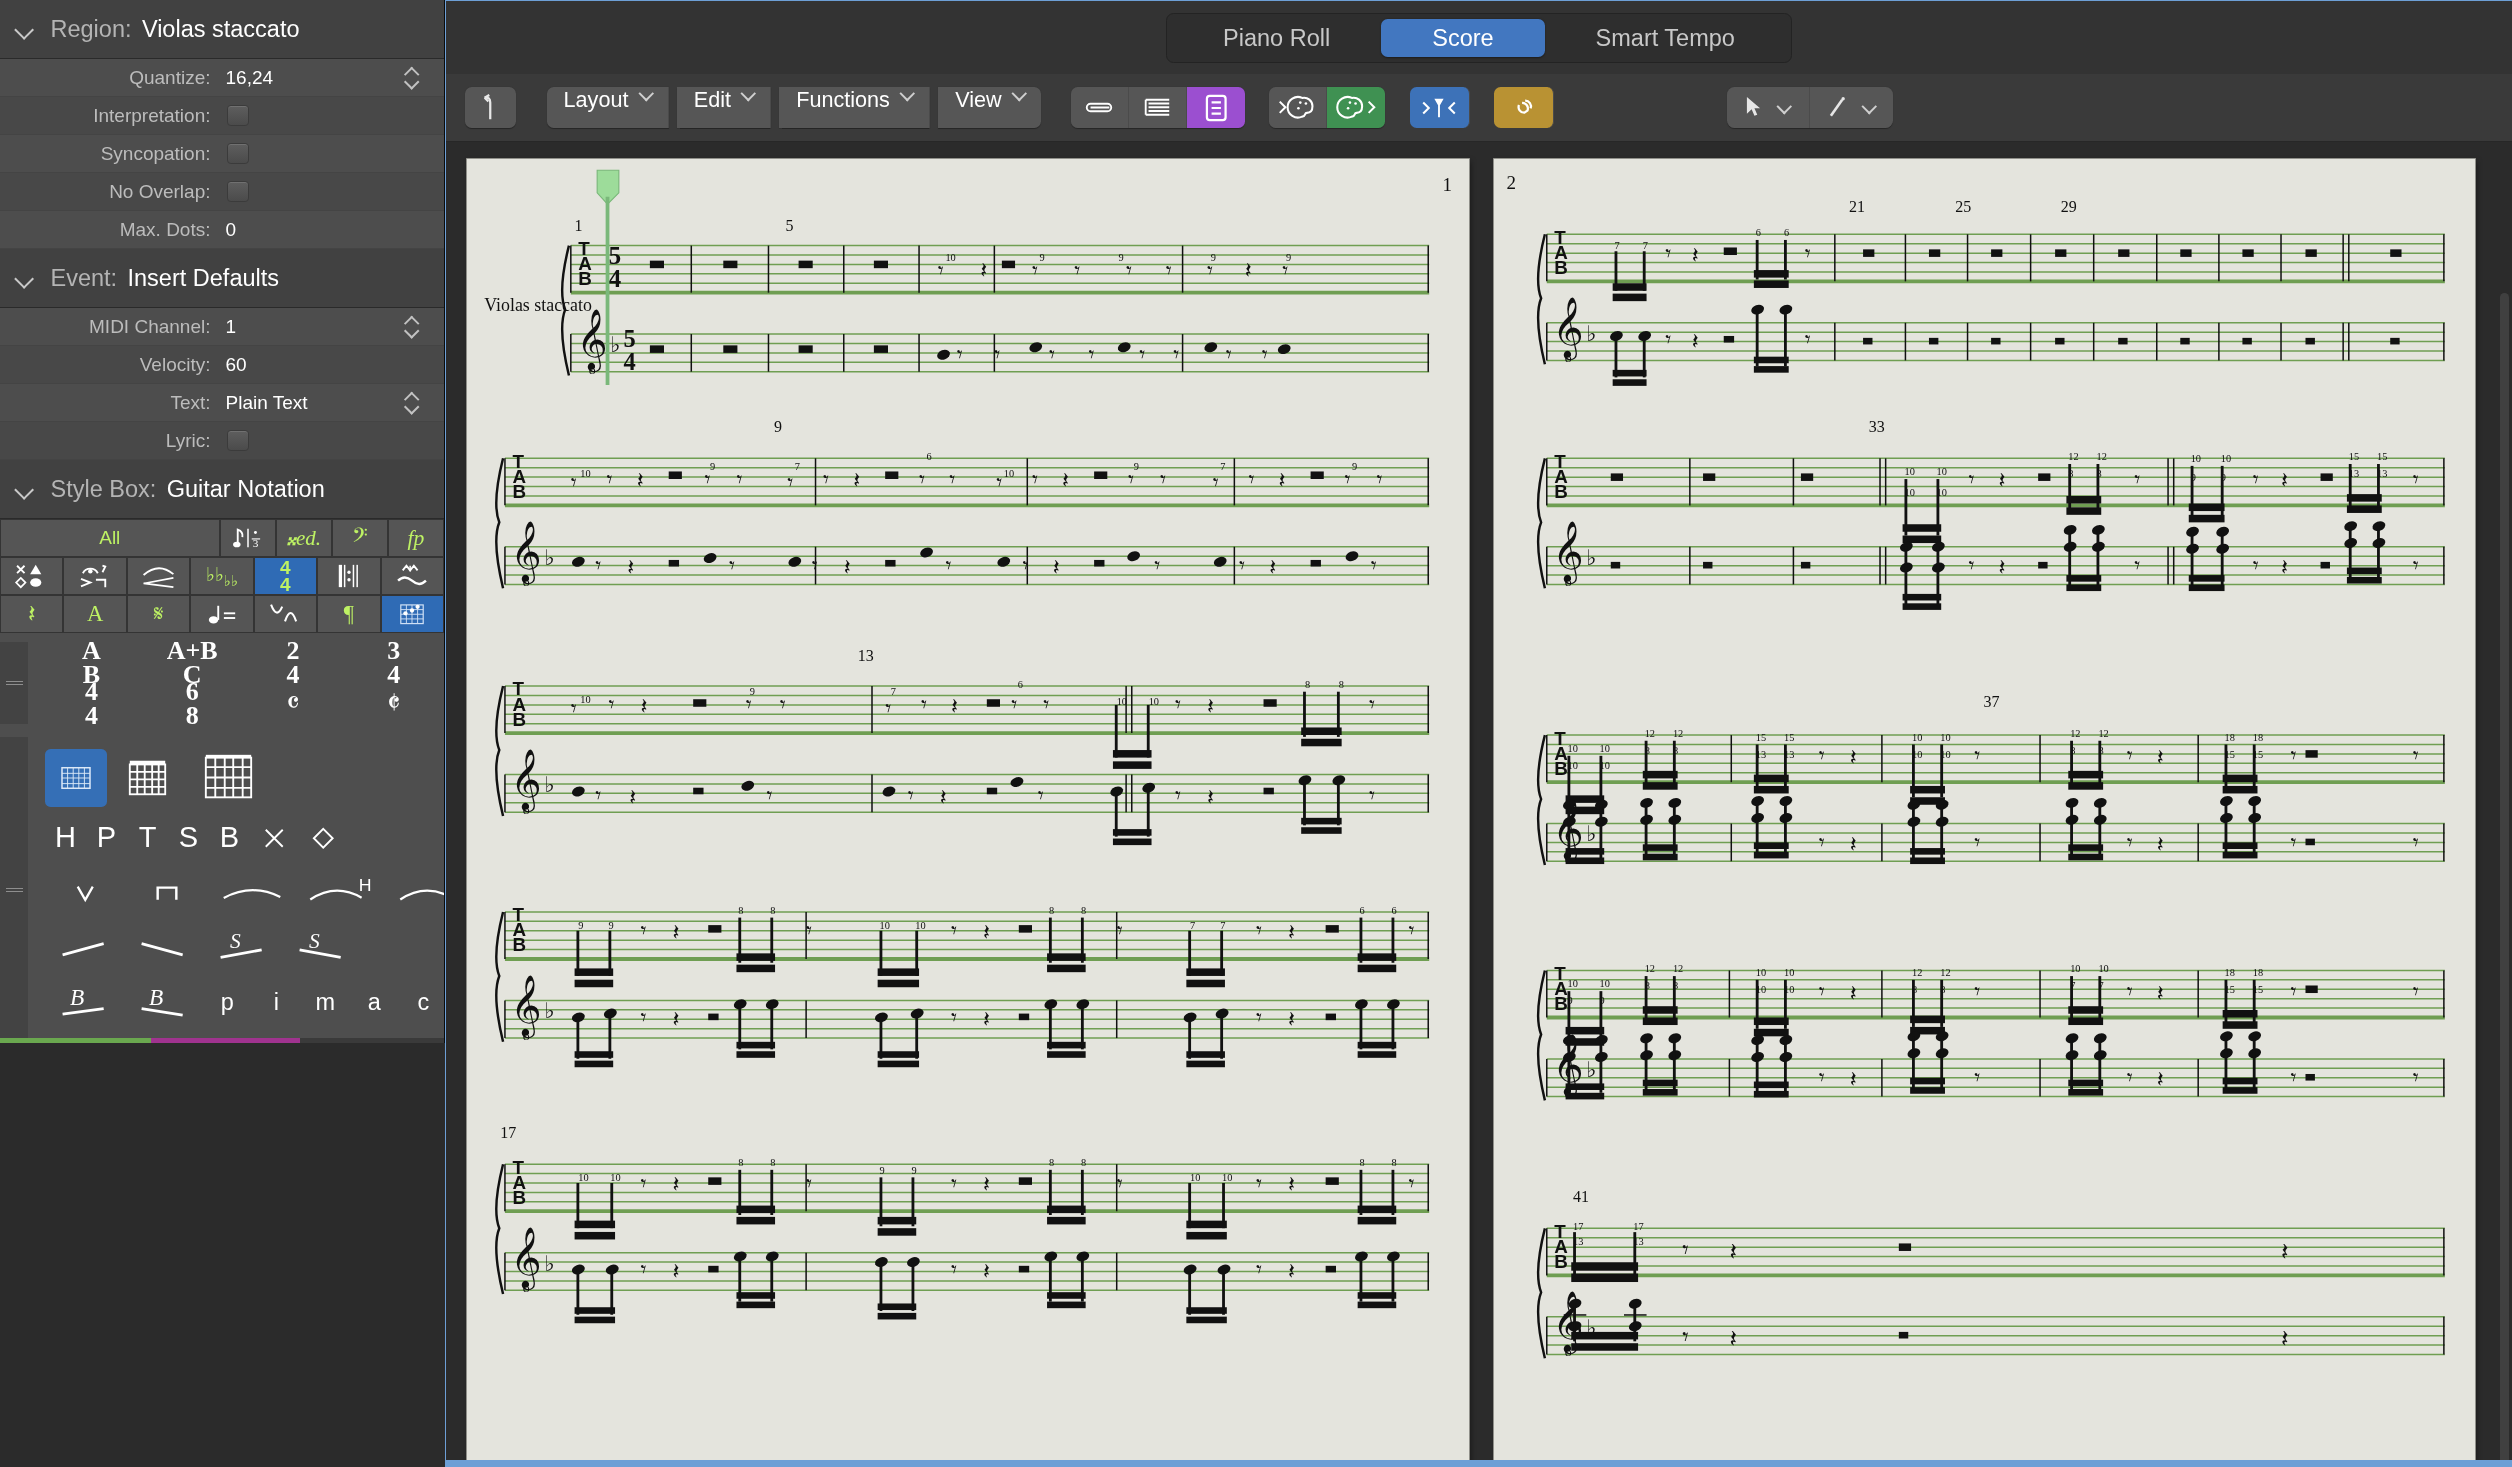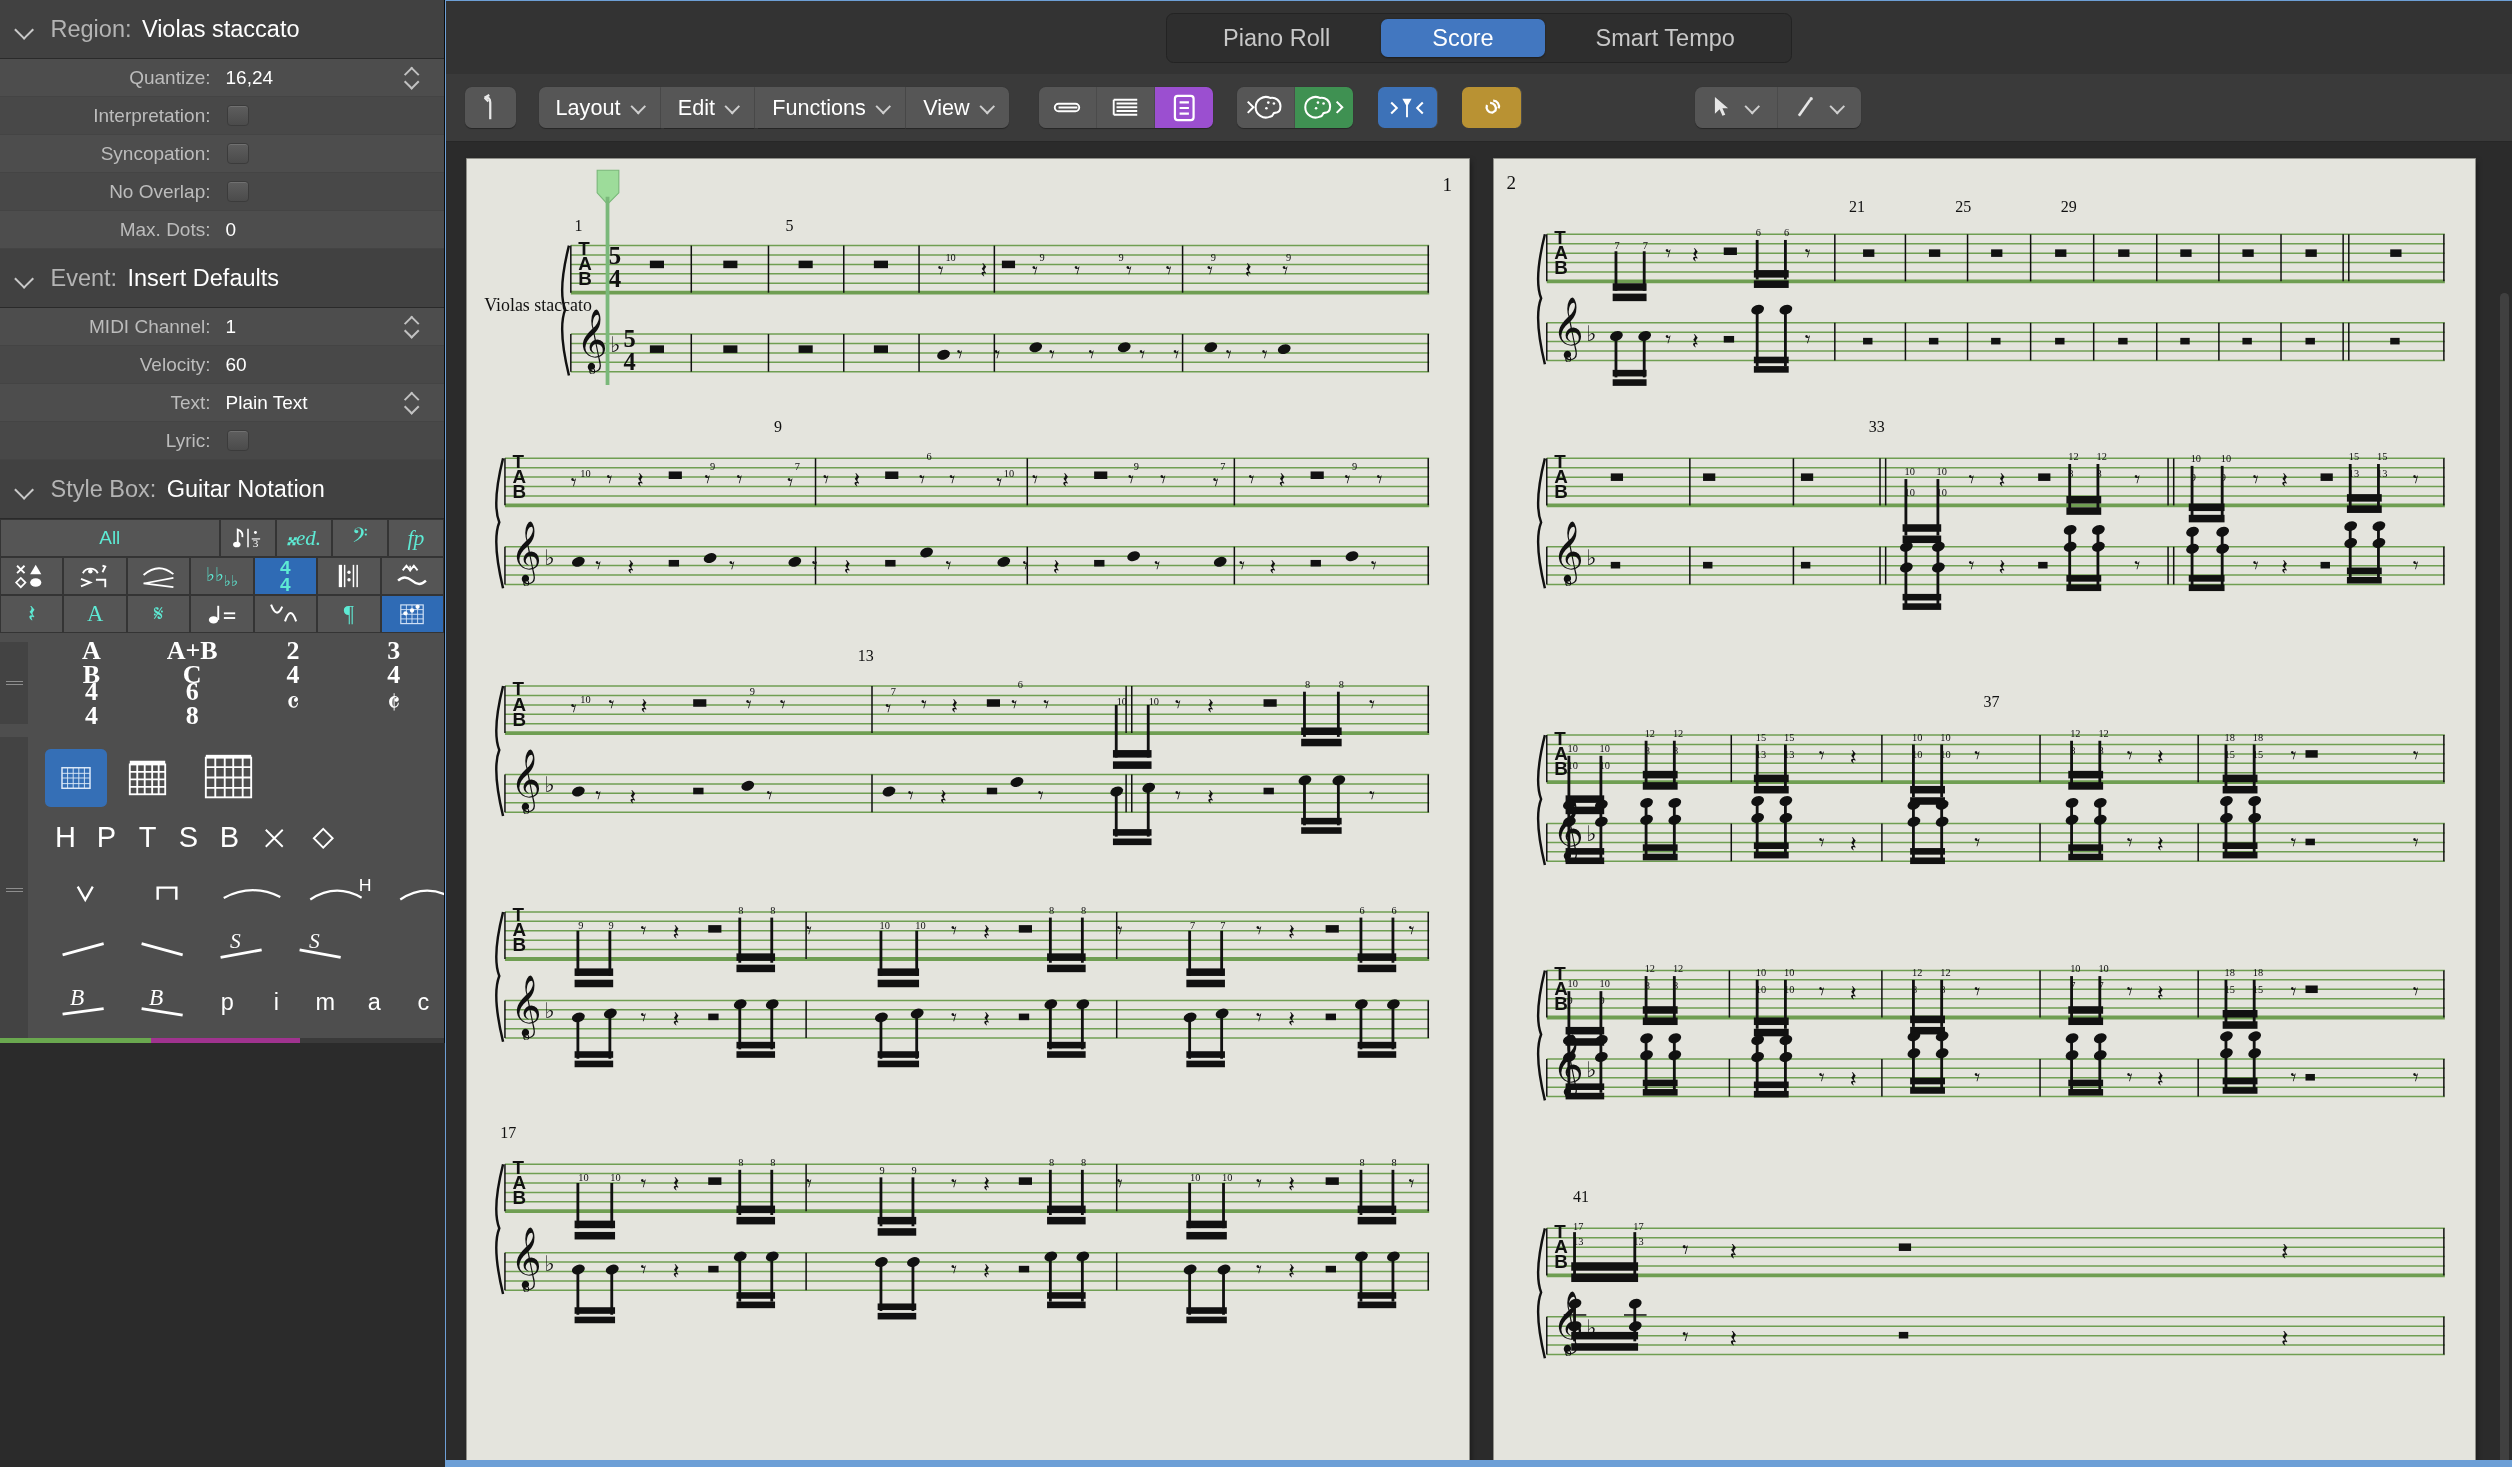--- a/index.html
+++ b/index.html
@@ -73,21 +73,21 @@
   .stepper::before { top:3.8px; transform: rotate(45deg); }
   .stepper::after { top:10.4px; transform: rotate(-135deg); }
 
   
   .pb-toolgrid { background:#3b3b3b; }
   .pb-trow { display:flex; height:38px; }
   .pb-cell {
     flex:1 1 0; border:0.9px solid #343434;
     background:#555555;
     display:flex; align-items:center; justify-content:center;
-    color:#5eead4; font-size:19px;
+    color:#bef264; font-size:19px;
     position: relative;
   }
   .pb-cell.wide { flex: 4.02 1 0; }
   .pb-cell.sel { background:#2f6bb5; }
   .pb-cell svg { display:block; }
 
   
   .pb-sigbox {
     background:#4e4e4e; padding: 9.4px 0 13px 0;
     display:flex;
@@ -166,24 +166,25 @@
     height: 41px; border-radius:6.6px;
     background:#565656;
     display:flex; align-items:center; justify-content:center;
     color:#fff; font-size:21px;
     margin-right: 11.3px; padding: 0 15px;
     box-shadow: 0 0.9px 0.9px rgba(0,0,0,.35);
   }
   .tb-up { width: 51px; padding:0; margin-right: 22.6px; }
   .menugrp { display:flex; margin-right: 30px; }
   .menubtn {
-    height:41px; background:#565656; display:flex; align-items:center;
+    height:41px; background:#565656; display:flex; 
     padding: 0 14px 0 17px; color:#fff; font-size:21.6px;
     border-right:0.9px solid #4a4a4a;
     box-shadow: 0 0.9px 0.9px rgba(0,0,0,.35);
+    margin-left: 8px;
   }
   .menubtn:first-child { border-radius:6.6px 0 0 6.6px; }
   .menubtn:last-child { border-radius:0 6.6px 6.6px 0; border-right:none; }
   .mini-chev {
     width:14px; height:14px; margin-left:11.3px; position:relative;
   }
   .mini-chev::after{
     content:""; position:absolute; left:0.9px; top:0.9px;
     width:8.5px;height:8.5px;border-right:2.4px solid #cfcfcf;border-bottom:2.4px solid #cfcfcf;
     transform:rotate(45deg);

